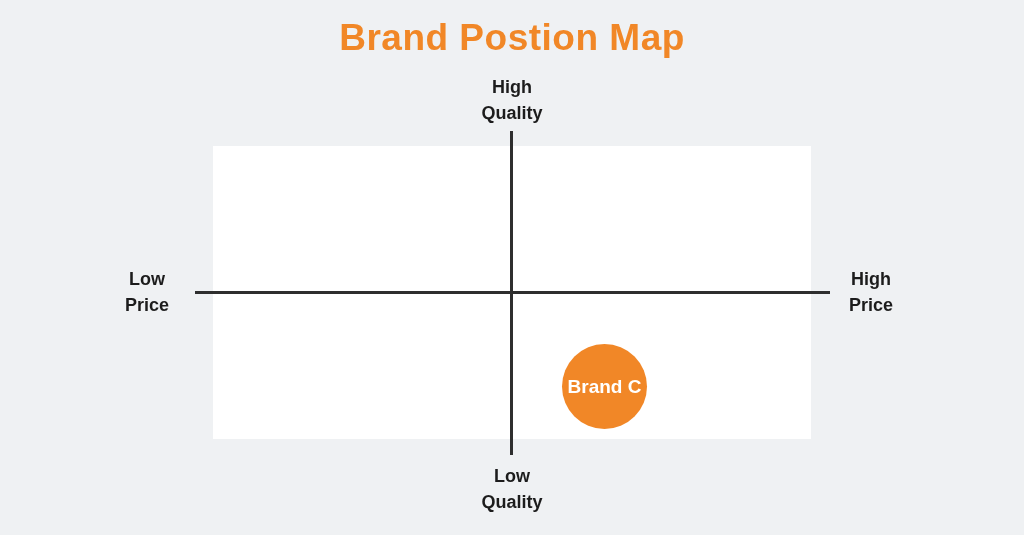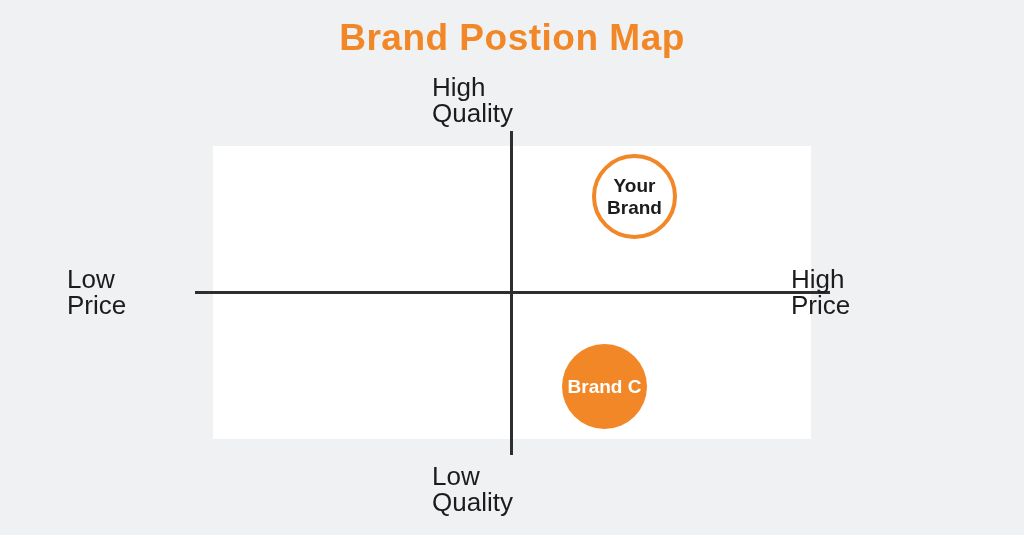--- a/index.html
+++ b/index.html
@@ -42,22 +42,23 @@
     position: absolute;
     left: 510px;
     top: 131px;
     width: 3px;
     height: 324px;
     background: var(--axis, #2E2E2E);
   }
   .axis-label {
     position: absolute;
     width: 160px;
-    font-size: 26px;
-    font-weight: normal;
+    text-align: center;
+    font-size: 18px;
+    font-weight: bold;
     line-height: 26px;
     color: var(--text_dark, #1C1C1C);
   }
   .axis-label-top    { left: 432px; top: 74px; }
   .axis-label-bottom { left: 432px; top: 463px; }
   .axis-label-left   { left: 67px;  top: 266px; }
   .axis-label-right  { left: 791px; top: 266px; }
   .bubble {
     position: absolute;
     width: 85px;
@@ -114,23 +115,19 @@
     <div>Low</div>
     <div>Price</div>
   </div>
 
   <div class="axis-label axis-label-right">
     <div>High</div>
     <div>Price</div>
   </div>
 
 
-  <div class="bubble outlined pos-your-brand">
-    <span>Your</span>
-    <span>Brand</span>
-  </div>
 
 
   <div class="bubble filled pos-brand-c">
     <span>Brand C</span>
   </div>
 
 </div>
 
 </body></html>

